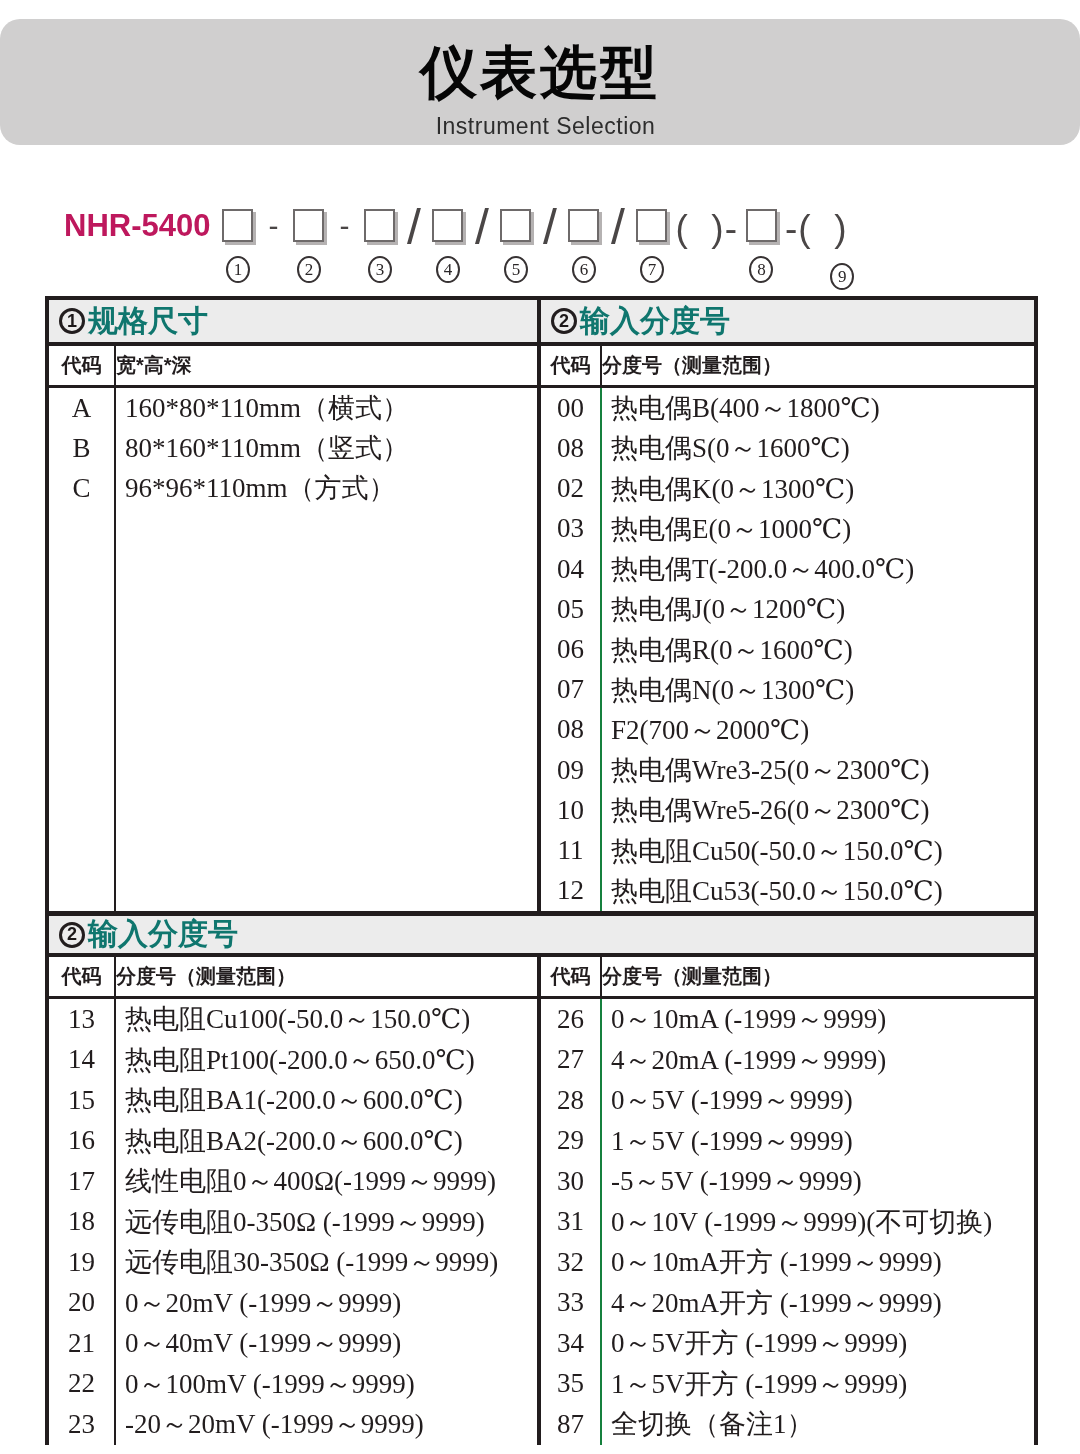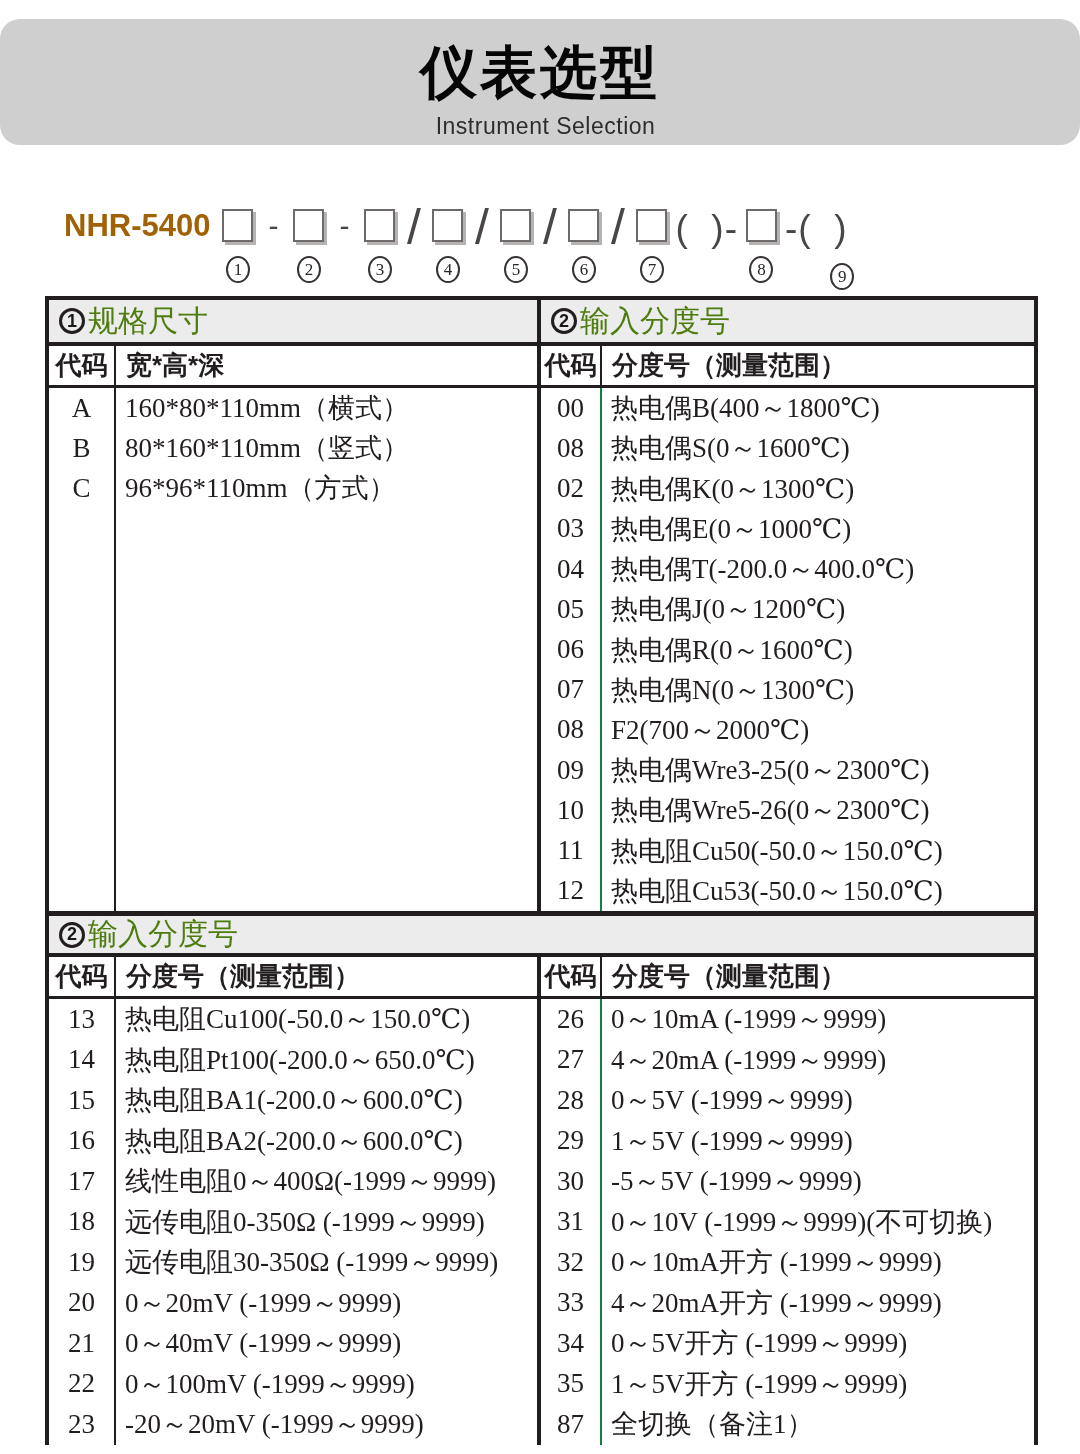--- a/index.html
+++ b/index.html
@@ -24,21 +24,21 @@
     color:#2d2d2d; letter-spacing:0.5px;padding-left:11px;
   }
 
   
   .model-line {
     position:absolute; top:209px; left:64px;
     display:flex; align-items:flex-start;
   }
   .prefix {
     font-weight:700; font-size:31px; line-height:34px;
-    margin-right:12px; white-space:pre; color:#a16207;
+    margin-right:12px; white-space:pre; color:#be185d;
   }
   .slot { display:flex; flex-direction:column; align-items:center; }
   .codebox {
     width:31px; height:33px; background:#fff;
     border:2px solid #6e6a6a; box-shadow:3px 3px 0 #b5b2b2;
   }
   .pos-circ {
     margin-top:14px; width:24px; height:27px;
     border:2px solid #373233; border-radius:50%;
     display:flex; align-items:center; justify-content:center;
@@ -53,35 +53,35 @@
   
   .composite {
     position:absolute; top:296px; left:45px; width:993px;
     border:4px solid #221d1e; border-bottom:none;
   }
 
   .sec-header { height:46px; background:#ececec; display:flex; border-bottom:4px solid #221d1e; }
   .sec-cell { display:flex; align-items:center; padding-left:10px; }
   .sec-cell-left { width:492px; border-right:4px solid #221d1e; }
   .sec-cell-right { flex:1; }
-  .sec-title { font-weight:normal; font-size:30px; color:#4d7c0f; }
+  .sec-title { font-weight:bold; font-size:30px; color:#0f766e; }
   .hdr-circ {
     width:26px; height:26px; border:3px solid #221d1e; border-radius:50%;
     display:flex; align-items:center; justify-content:center;
     font-weight:bold; font-size:18px; margin-right:3px; flex:none; color:#1c1819;
   }
   .sec-header-full { height:46px; background:#ececec; display:flex; align-items:center;
     padding-left:10px; border-top:5px solid #221d1e; border-bottom:4px solid #221d1e; }
 
-  .cols-row { display:flex; height:42px; border-bottom:3px solid #221d1e; font-weight:bold; font-size:26px; }
+  .cols-row { display:flex; height:42px; border-bottom:3px solid #221d1e; font-weight:bold; font-size:20px; }
   .half-l { width:492px; border-right:4px solid #221d1e; display:flex; }
   .half-r { flex:1; display:flex; }
   .code-h-l { width:67px; border-right:2px solid #221d1e; display:flex; align-items:center; justify-content:center; }
   .code-h-r { width:61px; border-right:2px solid #221d1e; display:flex; align-items:center; justify-content:center; }
-  .desc-h { flex:1; display:flex; align-items:center; padding-left:10px; }
+  .desc-h { flex:1; display:flex; align-items:center; }
 
   .body1 { display:flex; height:523px; }
   .body2 { display:flex; }
   .codecol-l { width:67px; border-right:2px solid #221d1e; display:flex; flex-direction:column; }
   .codecol-r { width:61px; border-right:2px solid #15803d; display:flex; flex-direction:column; }
   .desccol { flex:1; display:flex; flex-direction:column; }
 
   .dcell, .ccell {
     font-family:"Liberation Serif","DejaVu Serif", serif;
     font-size:27px; color:#221d1e; white-space:nowrap; overflow:hidden;

